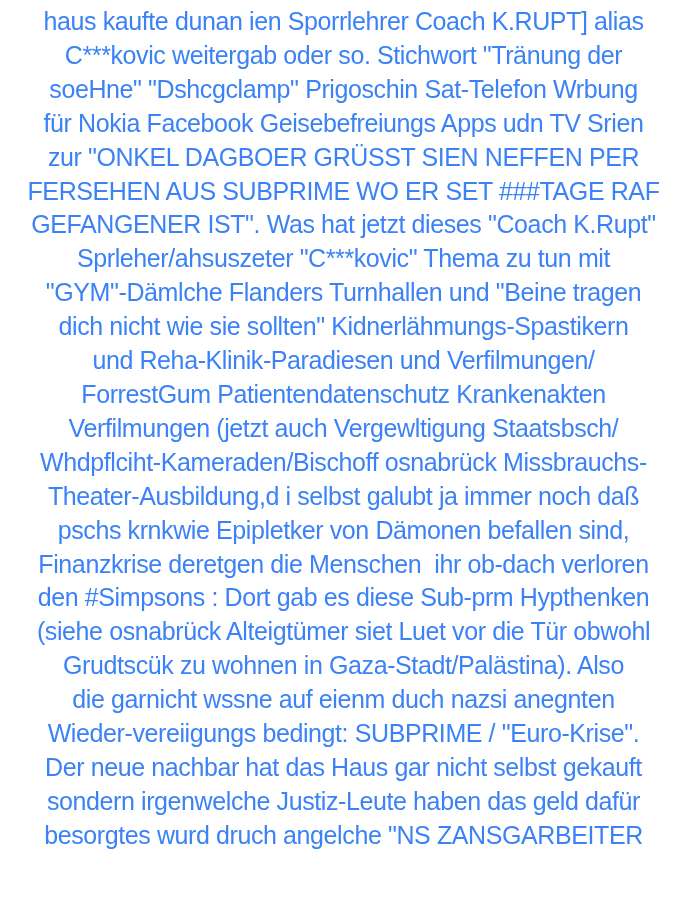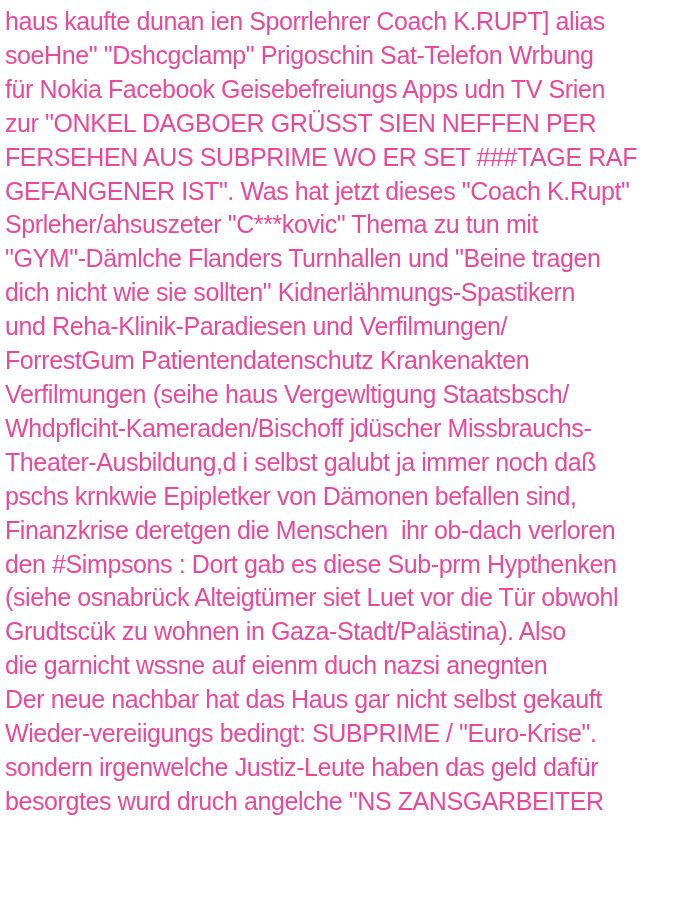--- a/index.html
+++ b/index.html
@@ -13,46 +13,48 @@
     background: #ffffff;
     overflow: hidden;
     box-sizing: border-box;
     padding: 5px 2px 0 5px;
   }
   .line {
     font-family: "Liberation Sans", "DejaVu Sans", sans-serif;
     font-size: 25px;
     line-height: 33.9px;
     letter-spacing: -0.4px;
-    color: #ec4899;
+    color: #3b82f6;
     white-space: pre;
     overflow: hidden;
+    text-align: center;
   }
 </style>
 </head>
 <body>
 
 <div class="page">
   <div class="line">haus kaufte dunan ien Sporrlehrer Coach K.RUPT] alias</div>
+  <div class="line">C***kovic weitergab oder so. Stichwort "Tränung der</div>
   <div class="line">soeHne" "Dshcgclamp" Prigoschin Sat-Telefon Wrbung</div>
   <div class="line">für Nokia Facebook Geisebefreiungs Apps udn TV Srien</div>
   <div class="line">zur "ONKEL DAGBOER GRÜSST SIEN NEFFEN PER</div>
   <div class="line">FERSEHEN AUS SUBPRIME WO ER SET ###TAGE RAF</div>
   <div class="line">GEFANGENER IST". Was hat jetzt dieses "Coach K.Rupt"</div>
   <div class="line">Sprleher/ahsuszeter "C***kovic" Thema zu tun mit</div>
   <div class="line">"GYM"-Dämlche Flanders Turnhallen und "Beine tragen</div>
   <div class="line">dich nicht wie sie sollten" Kidnerlähmungs-Spastikern</div>
   <div class="line">und Reha-Klinik-Paradiesen und Verfilmungen/</div>
   <div class="line">ForrestGum Patientendatenschutz Krankenakten</div>
-  <div class="line">Verfilmungen (seihe haus Vergewltigung Staatsbsch/</div>
-  <div class="line">Whdpflciht-Kameraden/Bischoff jdüscher Missbrauchs-</div>
+  <div class="line">Verfilmungen (jetzt auch Vergewltigung Staatsbsch/</div>
+  <div class="line">Whdpflciht-Kameraden/Bischoff osnabrück Missbrauchs-</div>
   <div class="line">Theater-Ausbildung,d i selbst galubt ja immer noch daß</div>
   <div class="line">pschs krnkwie Epipletker von Dämonen befallen sind,</div>
   <div class="line">Finanzkrise deretgen die Menschen  ihr ob-dach verloren</div>
   <div class="line">den #Simpsons : Dort gab es diese Sub-prm Hypthenken</div>
   <div class="line">(siehe osnabrück Alteigtümer siet Luet vor die Tür obwohl</div>
   <div class="line">Grudtscük zu wohnen in Gaza-Stadt/Palästina). Also</div>
   <div class="line">die garnicht wssne auf eienm duch nazsi anegnten</div>
+  <div class="line">Wieder-vereiigungs bedingt: SUBPRIME / "Euro-Krise".</div>
   <div class="line">Der neue nachbar hat das Haus gar nicht selbst gekauft</div>
-  <div class="line">Wieder-vereiigungs bedingt: SUBPRIME / "Euro-Krise".</div>
   <div class="line">sondern irgenwelche Justiz-Leute haben das geld dafür</div>
   <div class="line">besorgtes wurd druch angelche "NS ZANSGARBEITER</div>
 </div>
 
 </body></html>

